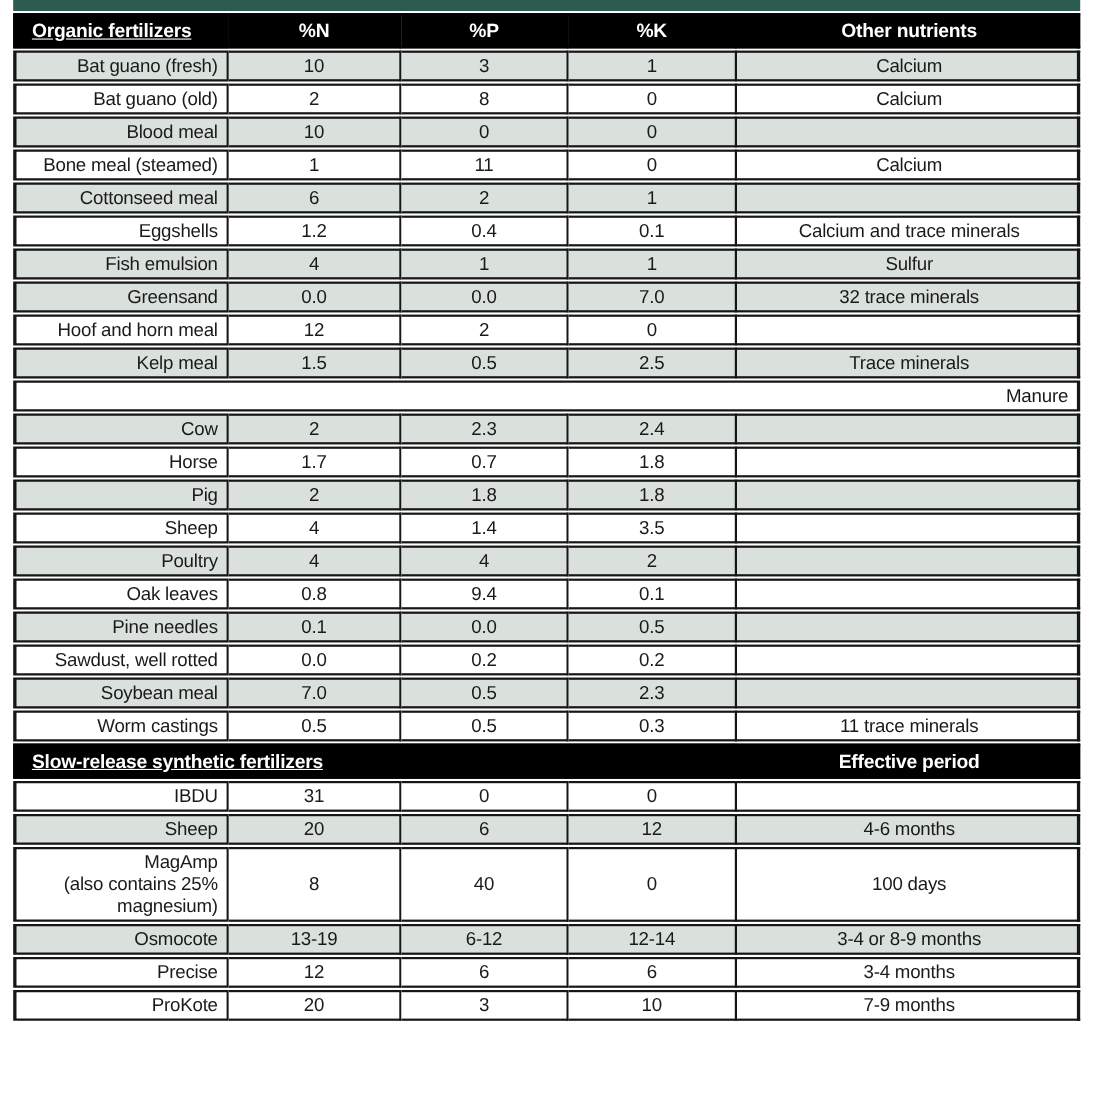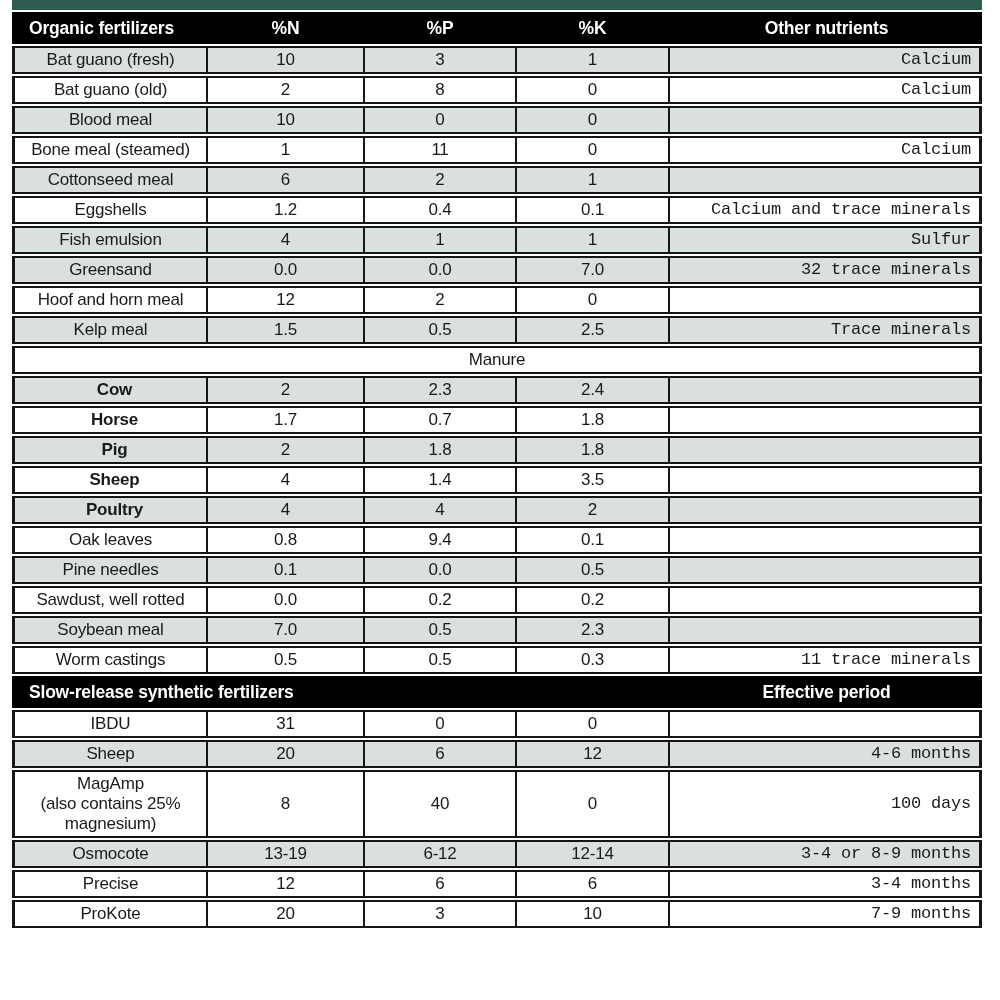--- a/index.html
+++ b/index.html
@@ -47,26 +47,26 @@
   td:last-child,th:last-child{border-right:3px solid var(--line);}
   tr.hdr th{
     background:var(--hdr-bg);
     color:var(--hdr-fg);
     font-weight:bold;
     font-size:17.5px;
     line-height:24px;
     border-color:var(--hdr-bg);
     text-align:center;
   }
-  tr.hdr th.name{text-align:left;padding-left:14px;}
+  tr.hdr th.name{text-align:left;padding-left:14px;text-decoration:underline;}
   tr.hdr th.other{text-align:center;padding-left:12px;}
-  td.name{text-align:center;white-space:pre-line;}
-  td.name.indent{padding-left:16px;font-weight:bold;}
+  td.name{text-align:right;white-space:pre-line;}
+  td.name.indent{padding-left:16px;}
   td.num{text-align:center;}
-  td.other{text-align:right;padding-left:12px;font-family:Liberation Mono, monospace;}
+  td.other{text-align:center;padding-left:12px;}
   tr.shaded td{background:var(--shade);}
   tr:not(.shaded):not(.hdr) td{background:#ffffff;}
 </style>
 </head>
 <body>
 
 <div class="page">
   <div class="top-bar"></div>
 
   <table class="fert">

